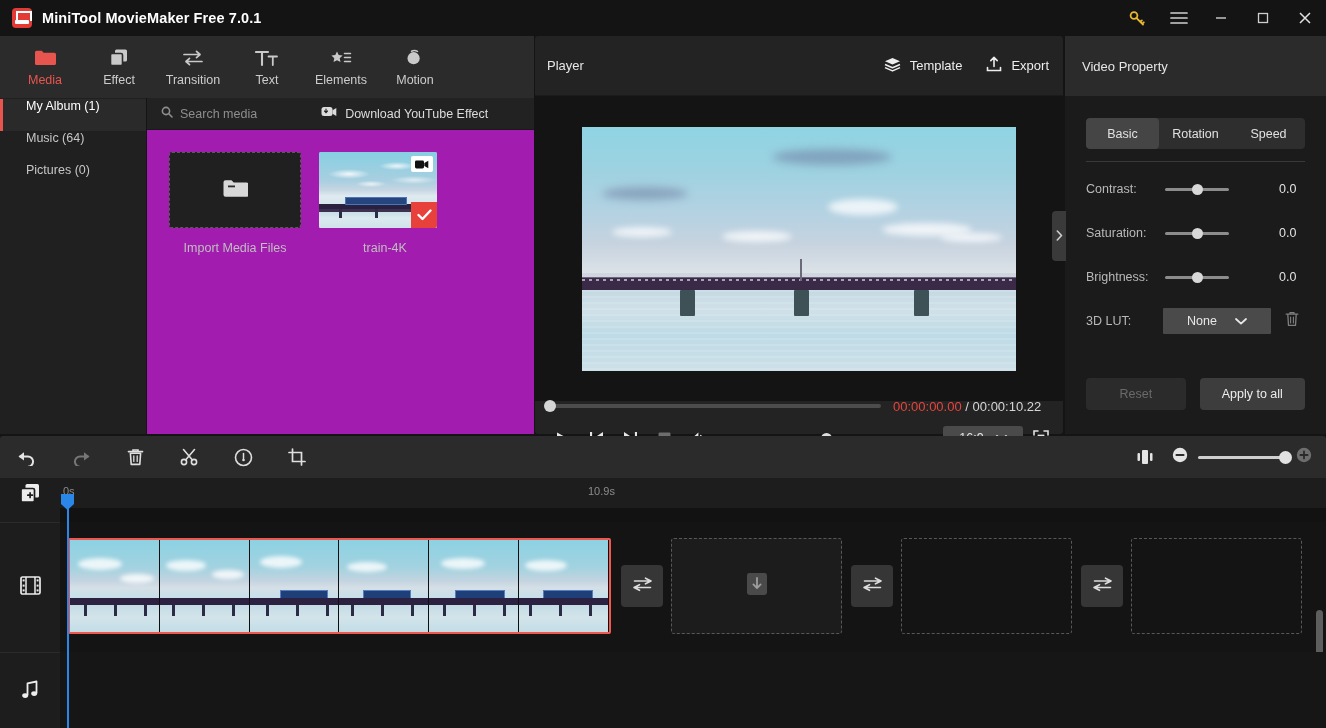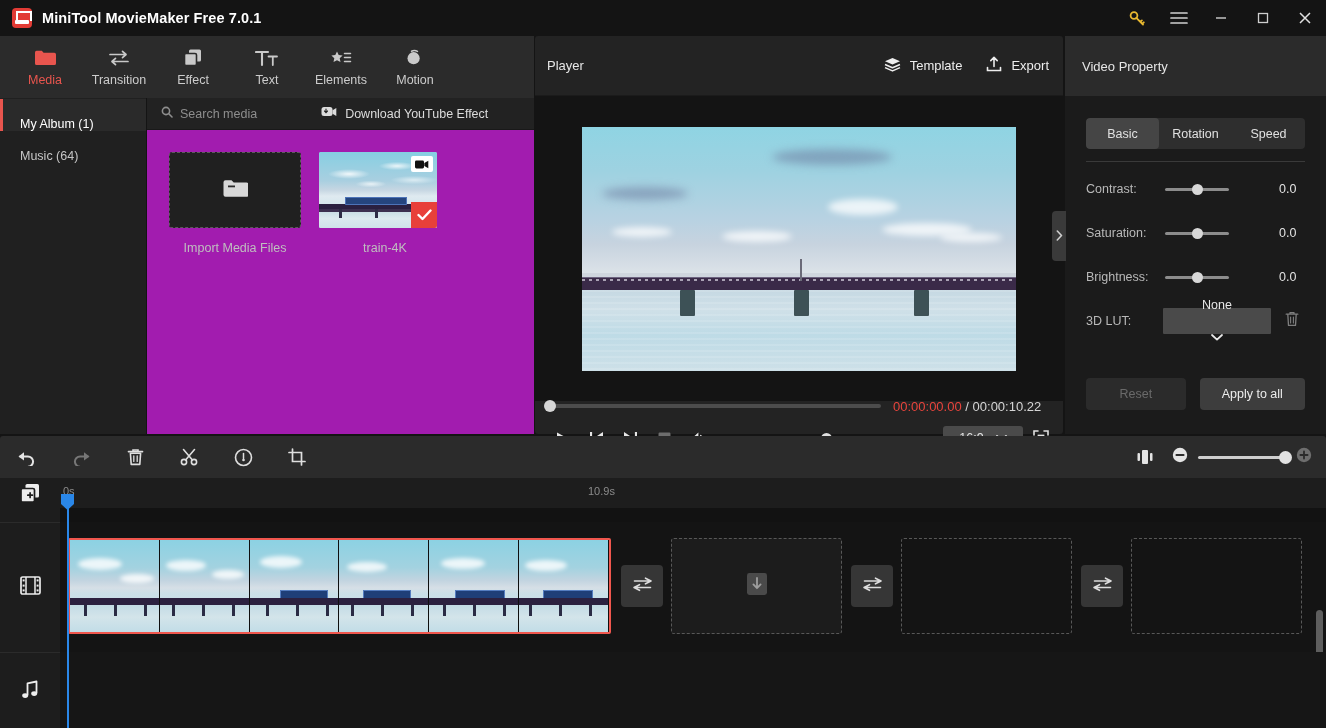--- a/index.html
+++ b/index.html
@@ -56,21 +56,21 @@
   }
   .ribbon-item.active { color: #e8554e; }
   .ribbon-icon { height: 20px; display: flex; align-items: center; justify-content: center; }
 
   .lp-body { position: absolute; top: 62px; left: 0; width: 534px; height: 336px; display: flex; }
   .album-list {
     width: 147px; height: 336px; background: #202020;
     border-right: 1px solid #141414; padding-top: 0;
   }
   .album-item {
-    height: 32px; display: flex; align-items: flex-end; padding-left: 20px;
+    height: 32px; display: flex; align-items: flex-start; padding-left: 26px;
     font-size: 12.5px; color: #c6c6c6; position: relative;
   }
   .album-item.selected { background: #2a2a2a; color: #ffffff; }
   .album-item.selected::before {
     content: ""; position: absolute; left: 0; top: 0; width: 3px; height: 32px;
     background: #e8554e;
   }
   .album-item:first-child { margin-top: 1px; }
 
   .media-area { flex: 1; height: 336px; background: #a21caf; position: relative; }
@@ -188,21 +188,21 @@
   .tab.active { background: #454545; border-radius: 4px; }
   .divider { margin: 12px 21px 0 21px; height: 1px; background: #3a3a3a; }
   .prop-row { display: flex; align-items: center; height: 34px; margin: 10px 0 0 21px; }
   .prop-label { width: 79px; font-size: 12.5px; color: #b9b9b9; }
   .prop-track { width: 64px; height: 3px; background: #8c8c8c; border-radius: 2px; position: relative; }
   .prop-knob { position: absolute; left: 27px; top: -4px; width: 11px; height: 11px; border-radius: 50%; background: #d8d8d8; }
   .prop-value { margin-left: 50px; font-size: 12.5px; color: #e2e2e2; }
   .lut-row { display: flex; align-items: center; margin: 14px 0 0 21px; }
   .lut-select {
     margin-left: 13px; width: 108px; height: 26px; background: #4a4a4a; border-radius: 1px;
-    display: flex; align-items: center; justify-content: center; gap: 18px; font-size: 12.5px; color: #e8e8e8; flex-direction: column;
+    display: flex; align-items: center; justify-content: center; gap: 18px; font-size: 12.5px; color: #e8e8e8;
   }
   .lut-trash { margin-left: 14px; color: #7e7e7e; display: flex; align-items: center; }
   .rp-buttons { position: absolute; left: 0; top: 342px; width: 261px; display: flex; gap: 14px; padding: 0 21px; }
   .btn-reset {
     width: 104px; height: 32px; border-radius: 4px; background: #2b2b2b; color: #6a6a6a;
     display: flex; align-items: center; justify-content: center; font-size: 12.5px;
   }
   .btn-apply {
     width: 110px; height: 32px; border-radius: 4px; background: #3d3d3d; color: #ececec;
     display: flex; align-items: center; justify-content: center; font-size: 12.5px;
@@ -315,35 +315,35 @@
       <div class="ribbon-item active">
         <span class="ribbon-icon">
           <svg width="22" height="17" viewBox="0 0 22 17">
               <path d="M1 3.4a1.6 1.6 0 011.6-1.6h5.2l1.8 2h10.8A1.6 1.6 0 0122 5.4v9.1a1.6 1.6 0 01-1.6 1.6H2.6A1.6 1.6 0 011 14.5z" fill="#e8554e"></path>
             </svg>
         </span>
         <span>Media</span>
       </div>
       <div class="ribbon-item">
         <span class="ribbon-icon">
+          <svg width="20" height="19" viewBox="0 0 20 19">
+              <rect x="6" y="1.5" width="12" height="12" rx="1.5" fill="#c9c9c9"></rect>
+              <rect x="1.5" y="5.5" width="12" height="12" rx="1.5" fill="#c9c9c9" stroke="#2b2b2b" stroke-width="1.6"></rect>
+            </svg>
+        </span>
+        <span>Effect</span>
+      </div>
+      <div class="ribbon-item">
+        <span class="ribbon-icon">
           <svg width="22" height="17" viewBox="0 0 22 17">
               <path d="M2 5.5h16m-3.5-3.2l3.5 3.2-3.5 3.2" fill="none" stroke="#c9c9c9" stroke-width="1.7" stroke-linecap="round" stroke-linejoin="round"></path>
               <path d="M20 12.5H4m3.5-3.2L4 12.5l3.5 3.2" fill="none" stroke="#c9c9c9" stroke-width="1.7" stroke-linecap="round" stroke-linejoin="round"></path>
             </svg>
         </span>
         <span>Transition</span>
-      </div>
-      <div class="ribbon-item">
-        <span class="ribbon-icon">
-          <svg width="20" height="19" viewBox="0 0 20 19">
-              <rect x="6" y="1.5" width="12" height="12" rx="1.5" fill="#c9c9c9"></rect>
-              <rect x="1.5" y="5.5" width="12" height="12" rx="1.5" fill="#c9c9c9" stroke="#2b2b2b" stroke-width="1.6"></rect>
-            </svg>
-        </span>
-        <span>Effect</span>
       </div>
       <div class="ribbon-item">
         <span class="ribbon-icon">
           <svg width="24" height="18" viewBox="0 0 24 18">
               <path d="M1 3h12M7 3v13" stroke="#c9c9c9" stroke-width="2.1" stroke-linecap="round"></path>
               <path d="M13.5 7.5h8.5M17.8 7.5V16" stroke="#c9c9c9" stroke-width="1.8" stroke-linecap="round"></path>
             </svg>
         </span>
         <span>Text</span>
       </div>
@@ -368,20 +368,23 @@
     </div>
 
     <div class="lp-body">
 
       <div class="album-list">
         <div class="album-item selected">
           <span>My Album (1)</span>
         </div>
         <div class="album-item">
           <span>Music (64)</span>
+        </div>
+        <div class="album-item">
+          <span>Pictures (0)</span>
         </div>
       </div>
 
       <div class="media-area">
         <div class="media-toolbar">
           <div class="search-box">
             <span>
               <svg width="12" height="12" viewBox="0 0 12 12">
                   <circle cx="5" cy="5" r="3.6" fill="none" stroke="#8e8e8e" stroke-width="1.6"></circle>
                   <path d="M7.8 7.8L11 11" stroke="#8e8e8e" stroke-width="1.6" stroke-linecap="round"></path>

